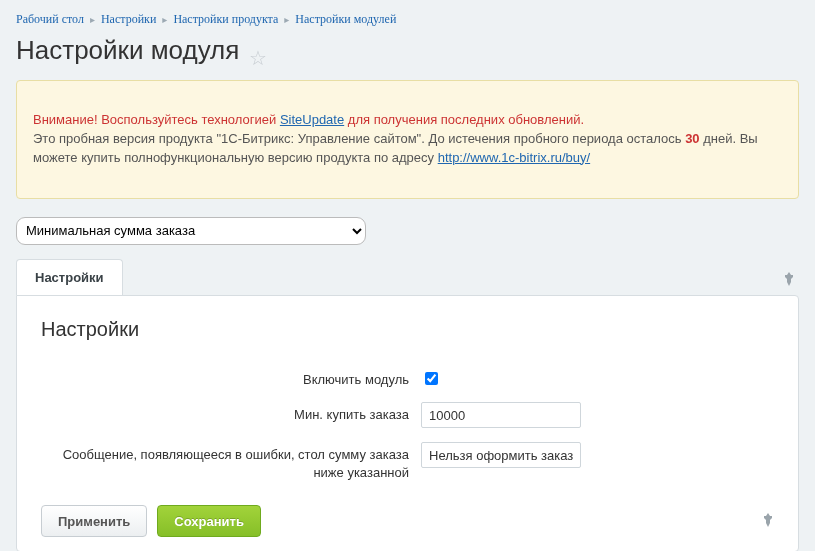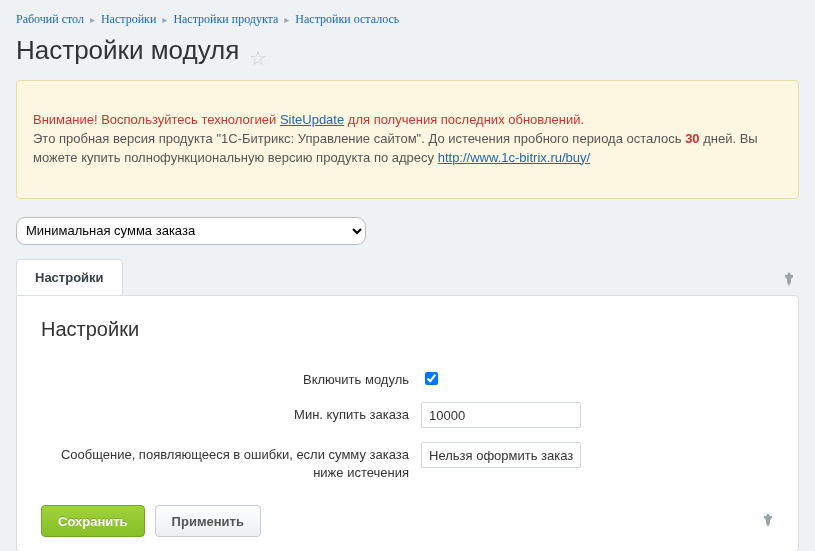--- a/index.html
+++ b/index.html
@@ -160,21 +160,21 @@
 </head>
 <body>
 
 <div class="breadcrumbs">
   <a href="#">Рабочий стол</a>
   <span class="bc-sep">▸</span>
   <a href="#">Настройки</a>
   <span class="bc-sep">▸</span>
   <a href="#">Настройки продукта</a>
   <span class="bc-sep">▸</span>
-  <a href="#">Настройки осталось</a>
+  <a href="#">Настройки модулей</a>
 </div>
 
 <div>
   <h1 class="page-title">Настройки модуля</h1>
   <span class="star-icon">☆</span>
 </div>
 
 <div class="notice">
   <span class="warn-red">
     <span>Внимание! Воспользуйтесь технологией </span><a href="#">SiteUpdate</a><span> для получения последних обновлений.</span>
@@ -208,28 +208,28 @@
   </div>
 
   <div class="form-row">
     <div class="form-label">Мин. купить заказа</div>
     <div class="form-control">
       <input type="text" class="field" value="10000" style="">
     </div>
   </div>
 
   <div class="form-row">
-    <div class="form-label">Сообщение, появляющееся в ошибки, если сумму заказа ниже истечения</div>
+    <div class="form-label">Сообщение, появляющееся в ошибки, стол сумму заказа ниже указанной</div>
     <div class="form-control">
       <input type="text" class="field" value="Нельзя оформить заказ," style="">
     </div>
   </div>
 
   <div class="buttons-row">
+    <button class="btn btn-secondary">Применить</button>
     <button class="btn btn-primary">Сохранить</button>
-    <button class="btn btn-secondary">Применить</button>
     <span class="pin-bottom">
       <svg width="12" height="14" viewBox="0 0 12 14">
           <path fill="#9aa4ab" d="M6 0l2 3h2v2l-2 2v3l-2 4-2-4V7L2 5V3h2z"></path>
         </svg>
     </span>
   </div>
 </div>
 
 </body></html>

